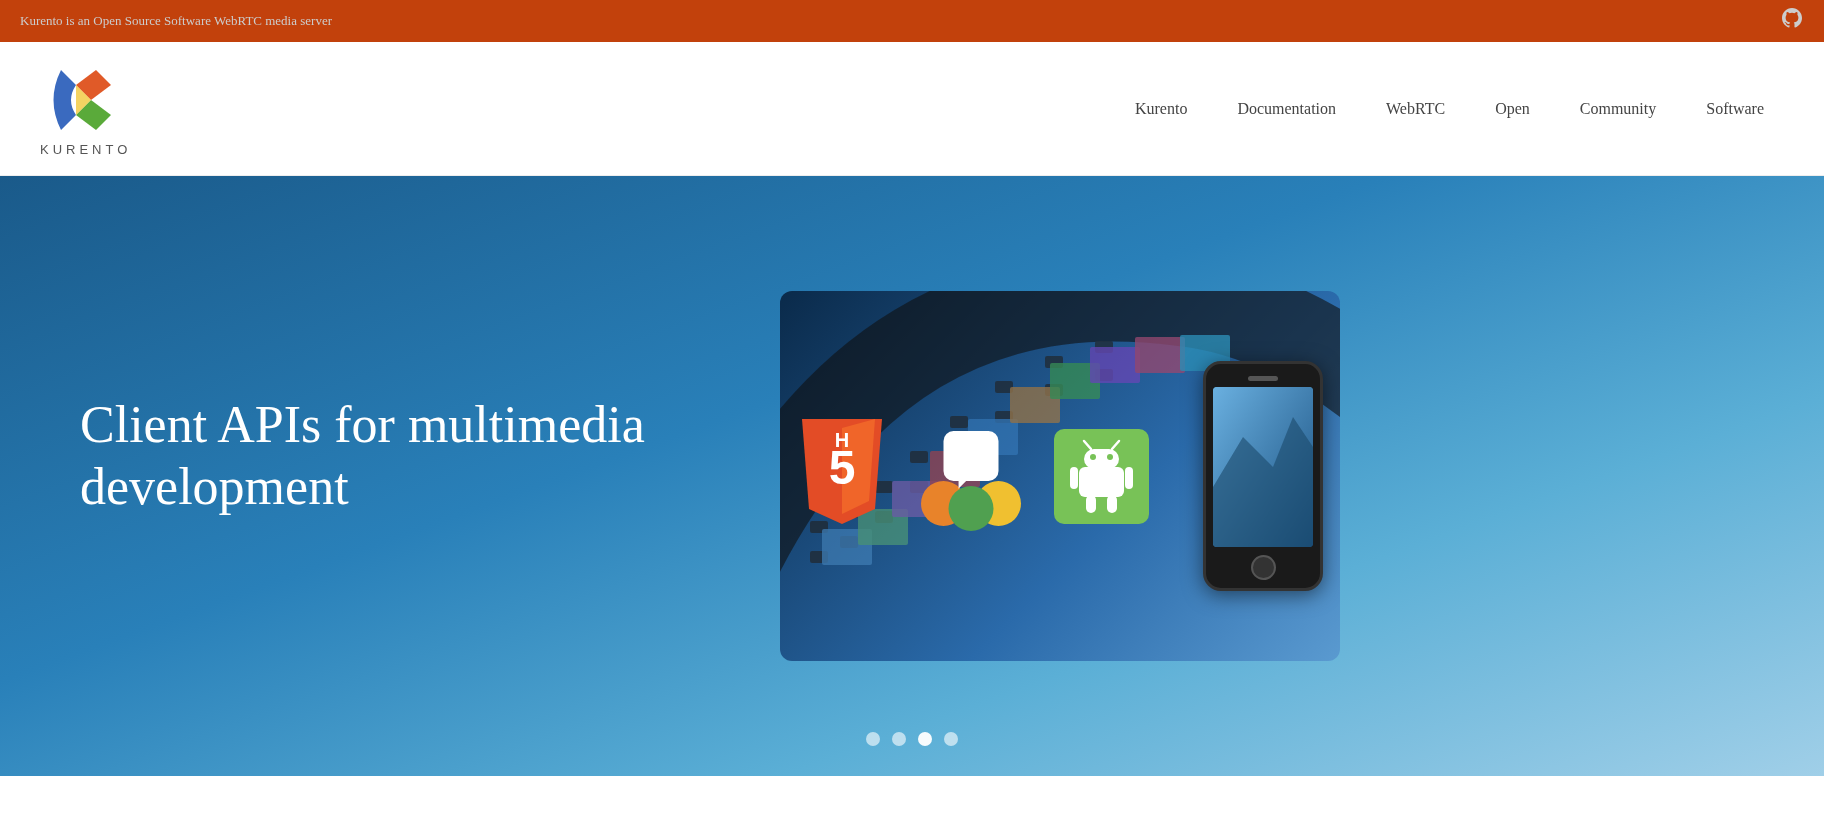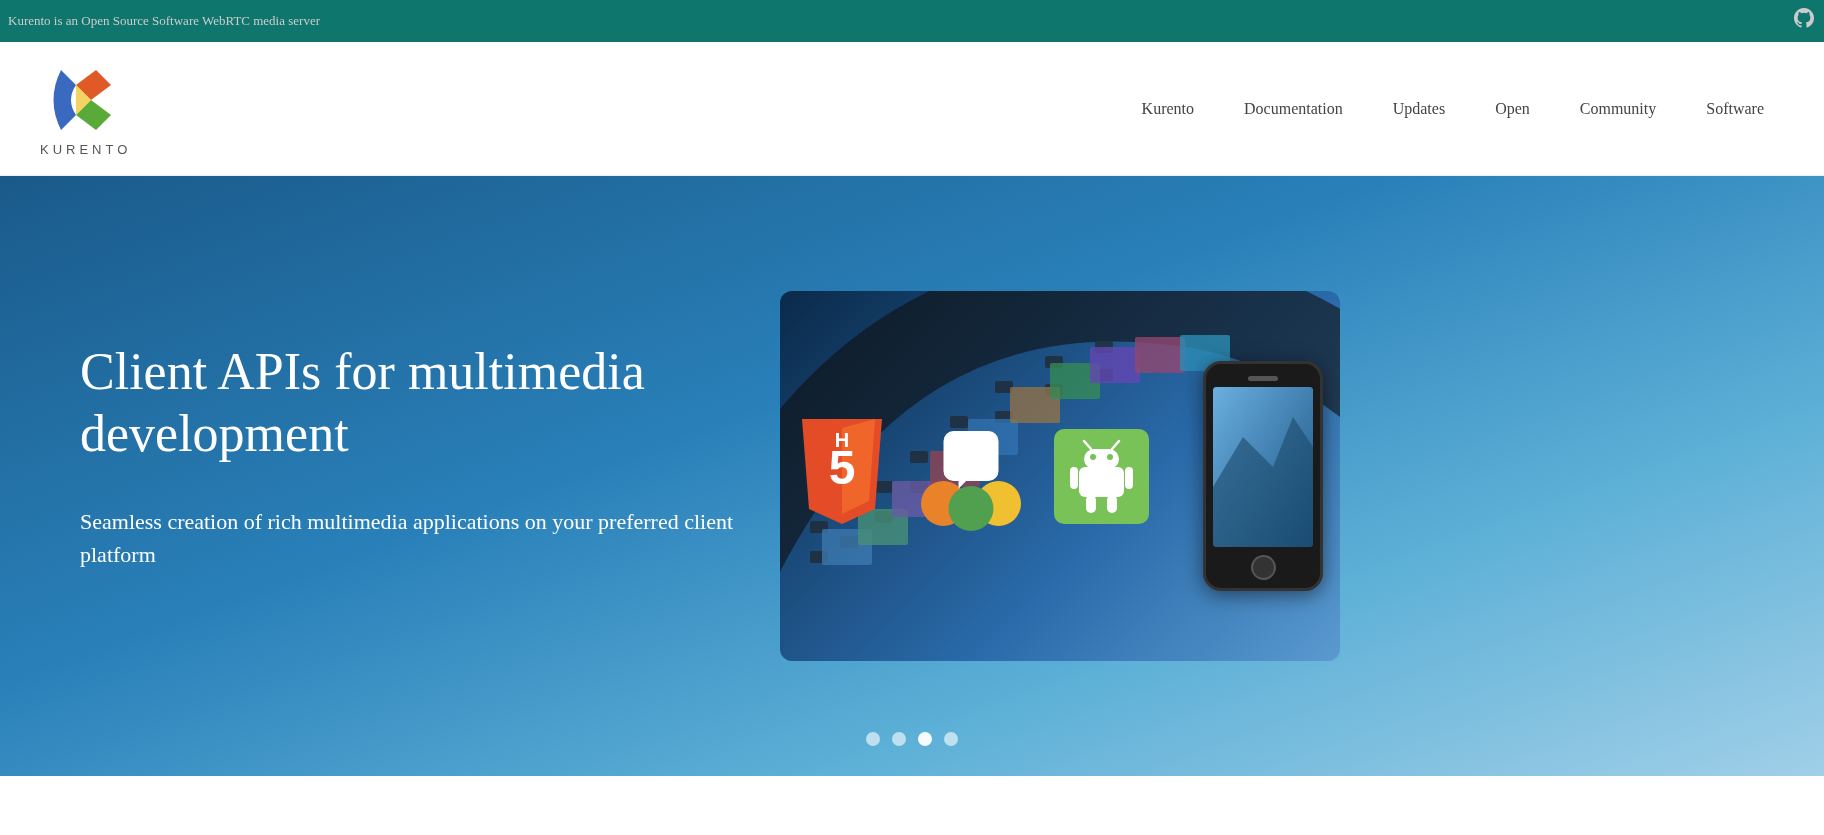--- a/index.html
+++ b/index.html
@@ -1,23 +1,23 @@
 <!DOCTYPE html>
 <html><head>
   <meta charset="utf-8">
   <style>
     * { margin: 0; padding: 0; box-sizing: border-box; }
     body { font-family: 'Georgia', serif; width: 1824px; overflow-x: hidden; }
 
     
     .top-banner {
-      background: #0f766e;
+      background: #c2410c;
       color: #ccc;
       font-size: 13px;
-      padding: 6px 8px;
+      padding: 6px 20px;
       display: flex;
       align-items: center;
       justify-content: space-between;
     }
 
     
     .header {
       background: #fff;
       display: flex;
       align-items: center;
@@ -285,33 +285,32 @@
       <path d="M50,40 L70,55 L55,70 L35,55 Z" fill="#5aaa3a"></path>
 
       <path d="M35,25 L50,40 L35,55 Z" fill="#f0c020" opacity="0.7"></path>
     </svg>
     <span class="logo-text">KURENTO</span>
   </div>
 
   <nav>
     <a href="#">Kurento</a>
     <a href="#">Documentation</a>
-    <a href="#">Updates</a>
+    <a href="#">WebRTC</a>
     <a href="#">Open</a>
     <a href="#">Community</a>
     <a href="#">Software</a>
   </nav>
 </header>
 
 <section class="hero">
 
   <div class="hero-content">
     <h1 class="hero-title">Client APIs for multimedia development</h1>
 
-    <p class="hero-subtitle">Seamless creation of rich multimedia applications on your preferred client platform</p>
 
   </div>
 
   <div class="hero-image-area">
     <div class="hero-image-placeholder">
 
       <svg style="position:absolute;top:0;left:0;width:100%;height:100%;opacity:0.7;" viewBox="0 0 560 370" xmlns="http://www.w3.org/2000/svg">
 
         <defs>
           <linearGradient id="filmGrad" x1="0%" y1="0%" x2="100%" y2="100%">

